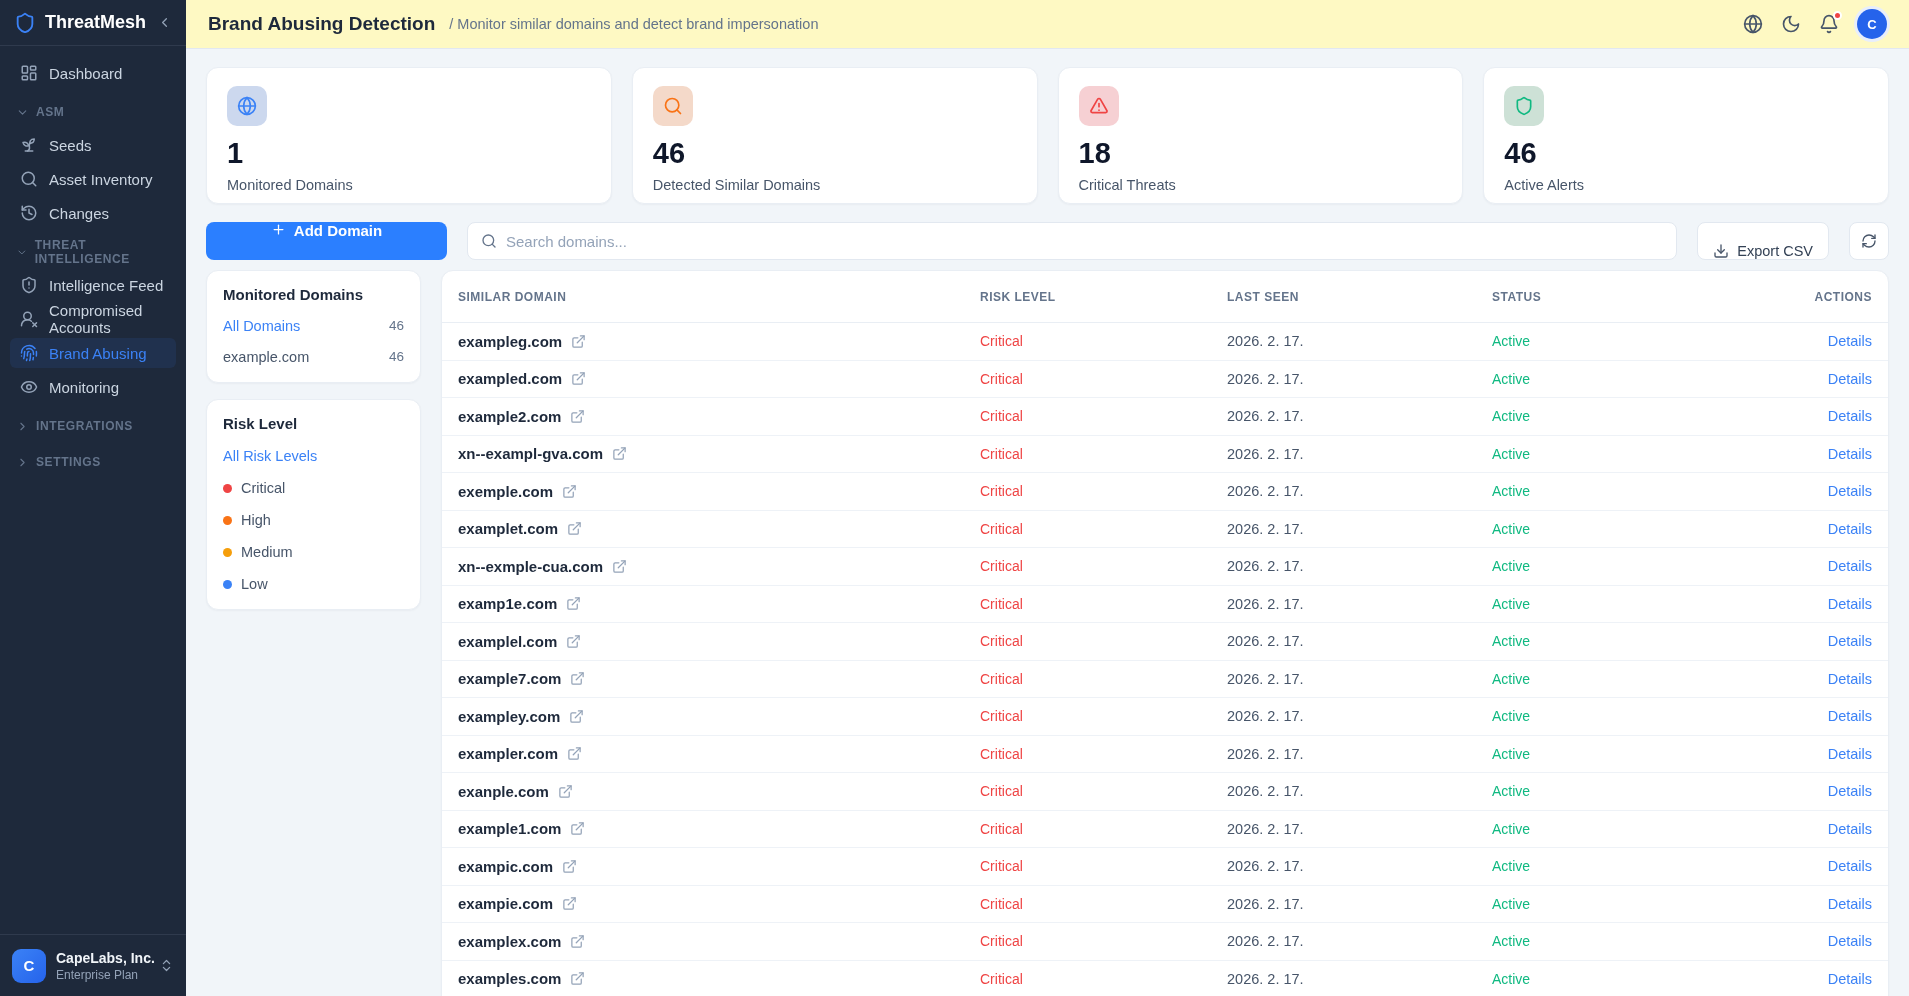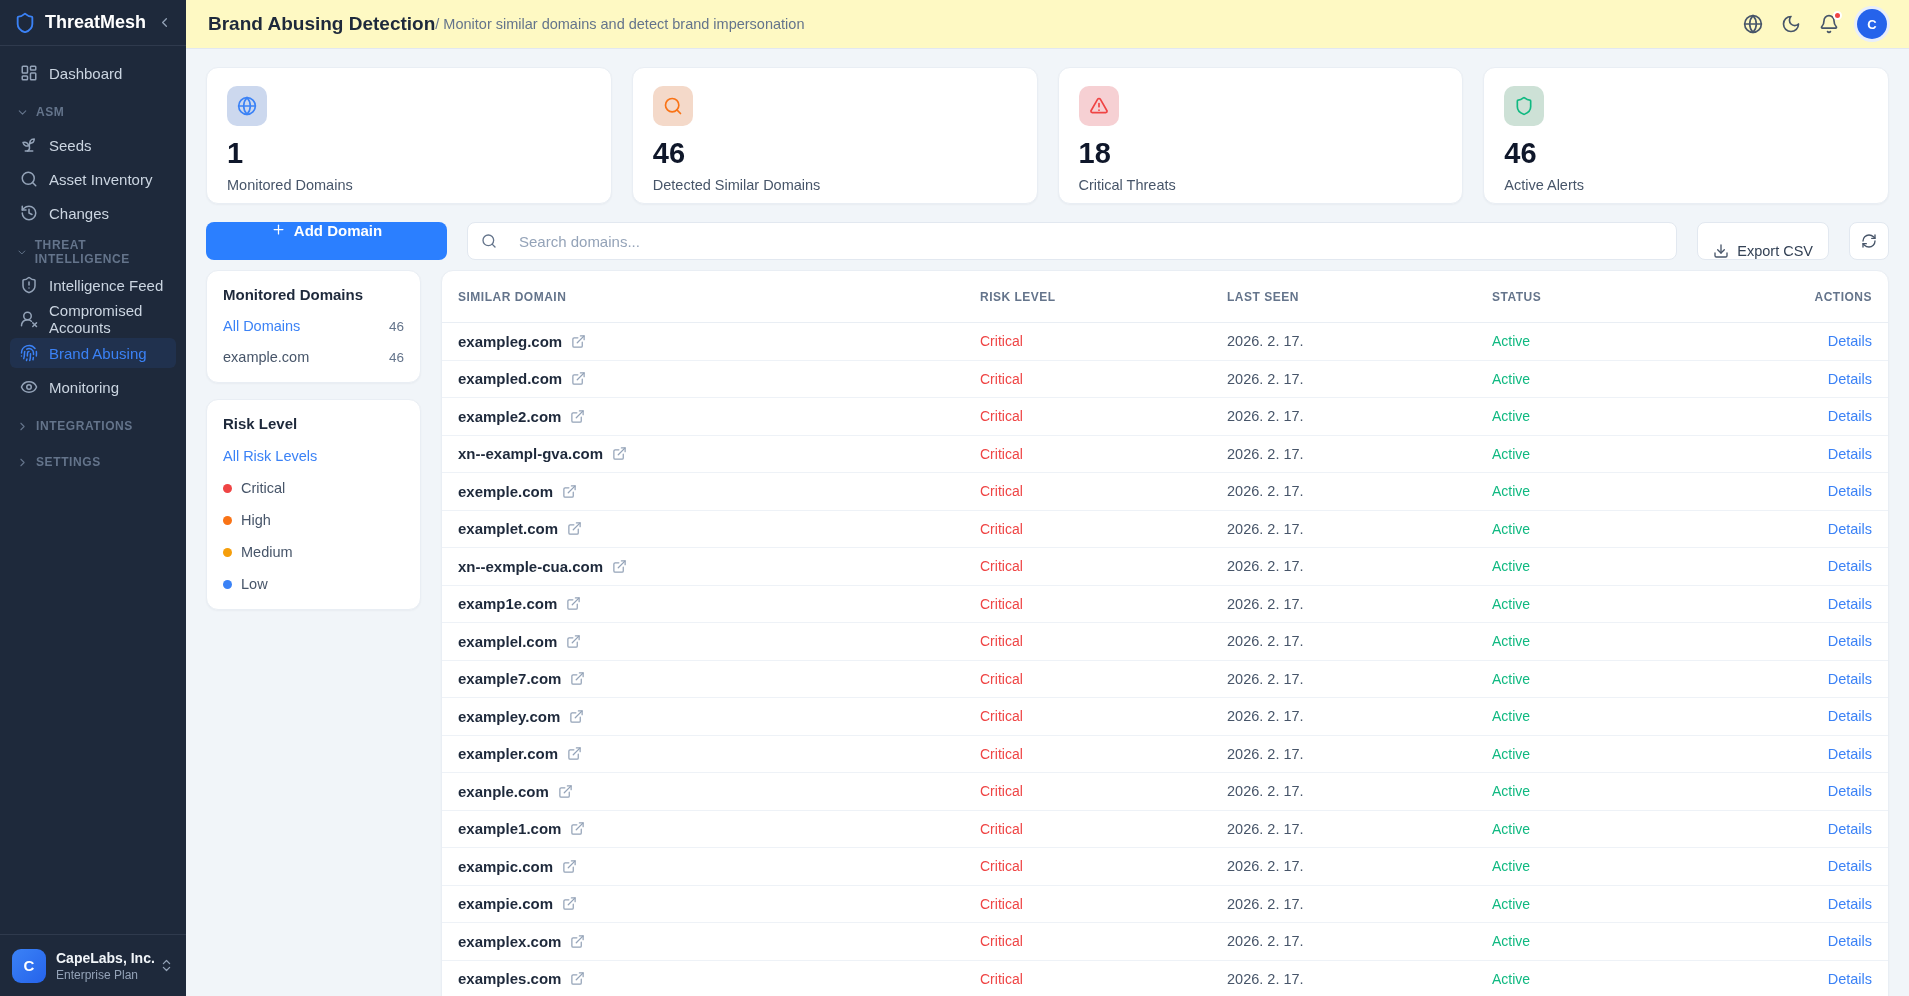--- a/index.html
+++ b/index.html
@@ -23,55 +23,55 @@
   .org-avatar { width:34px; height:34px; border-radius:9px; background:linear-gradient(135deg,#3b82f6,#2563eb); color:#fff; font-size:15px; font-weight:700; display:flex; align-items:center; justify-content:center; flex-shrink:0; }
   .org-meta { flex:1; min-width:0; }
   .org-name { font-size:14px; font-weight:700; color:#f1f5f9; white-space:nowrap; }
   .org-plan { font-size:12px; color:#94a3b8; margin-top:2px; }
   .org-chev { width:15px; height:15px; color:#94a3b8; cursor:pointer; flex-shrink:0; }
 
   
   .main { flex:1; display:flex; flex-direction:column; min-width:0; }
   .topbar { height:49px; flex-shrink:0; background:#fef9c3; border-bottom:1px solid #e2e8f0; display:flex; align-items:center; padding:0 22px; }
   .page-title { font-size:19px; font-weight:700; color:#1e293b; }
-  .page-sub { font-size:14.5px; color:#64748b; margin-left:0; }
+  .page-sub { font-size:14.5px; color:#64748b; margin-left:14px; }
   .topbar-right { margin-left:auto; display:flex; align-items:center; gap:18px; }
   .tb-btn { width:20px; height:20px; color:#475569; cursor:pointer; position:relative; }
   .tb-dot { position:absolute; top:-3px; right:-3px; width:9px; height:9px; border-radius:50%; background:#ef4444; border:2px solid #fff; }
   .tb-avatar { width:30px; height:30px; border-radius:50%; background:#2563eb; color:#fff; font-size:13px; font-weight:700; display:flex; align-items:center; justify-content:center; cursor:pointer; box-shadow:0 0 0 3px #e8eefb; }
 
   .content { flex:1; padding:18px 20px 0; overflow:hidden; }
 
   
   .stats { display:flex; gap:20px; }
   .stat-card { flex:1; height:137px; background:#fff; border:1px solid #e9eef4; border-radius:12px; padding:18px 20px; box-shadow:0 1px 2px rgba(15,23,42,.04); }
   .stat-icon { width:40px; height:40px; border-radius:10px; display:flex; align-items:center; justify-content:center; }
   .stat-icon .icon { width:20px; height:20px; }
   .stat-value { margin-top:13px; font-size:29px; font-weight:700; color:#0f172a; line-height:1; }
   .stat-label { margin-top:9px; font-size:14.5px; color:#475569; }
 
   
   .controls { display:flex; gap:20px; margin-top:18px; height:38px; }
   .btn-add { width:241px; flex-shrink:0; background:#2b7fff; border:none; border-radius:8px; color:#fff; font-size:15px; font-weight:600; font-family:inherit; display:flex; align-items:flex-start; justify-content:center; gap:8px; cursor:pointer; }
   .btn-add .icon { width:15px; height:15px; }
-  .searchbox { flex:1; background:#fff; border:1px solid #e2e8f0; border-radius:8px; display:flex; align-items:center; gap:22px; padding:0 13px; }
+  .searchbox { flex:1; background:#fff; border:1px solid #e2e8f0; border-radius:8px; display:flex; align-items:center; gap:9px; padding:0 13px; }
   .searchbox .icon { width:16px; height:16px; color:#64748b; flex-shrink:0; }
   .searchbox input { flex:1; border:none; outline:none; font-size:15px; font-family:inherit; color:#1e293b; background:transparent; }
   .searchbox input::placeholder { color:#94a3b8; }
   .btn-export { background:#fff; border:1px solid #e2e8f0; border-radius:8px; padding:0 15px; display:flex; align-items:flex-end; gap:8px; font-size:14.5px; font-weight:500; font-family:inherit; color:#334155; cursor:pointer; }
   .btn-export .icon { width:16px; height:16px; color:#475569; }
   .btn-refresh { width:40px; flex-shrink:0; background:#fff; border:1px solid #e2e8f0; border-radius:8px; display:flex; align-items:center; justify-content:center; cursor:pointer; }
   .btn-refresh .icon { width:16px; height:16px; color:#475569; }
 
   
   .body-grid { display:flex; gap:20px; margin-top:10px; align-items:flex-start; }
   .left-col { width:215px; flex-shrink:0; display:flex; flex-direction:column; gap:16px; }
   .panel { background:#fff; border:1px solid #e9eef4; border-radius:12px; padding:15px 16px 17px; box-shadow:0 1px 2px rgba(15,23,42,.04); }
   .panel-title { font-size:15px; font-weight:700; color:#1e293b; }
-  .mon-item { display:flex; justify-content:space-between; align-items:center; margin-top:15px; font-size:14.5px; color:#475569; cursor:pointer; }
+  .mon-item { display:flex; justify-content:space-between; align-items:flex-start; margin-top:15px; font-size:14.5px; color:#475569; cursor:pointer; }
   .mon-item.active .mon-label { color:#3b82f6; }
   .mon-count { color:#64748b; font-size:13.5px; }
   .risk-opt { display:flex; align-items:center; gap:9px; margin-top:16px; font-size:14.5px; color:#475569; cursor:pointer; }
   .risk-opt.active { color:#3b82f6; }
   .dot { width:9px; height:9px; border-radius:50%; flex-shrink:0; }
 
   
   .table-card { flex:1; background:#fff; border:1px solid #e9eef4; border-radius:12px; box-shadow:0 1px 2px rgba(15,23,42,.04); overflow:hidden; height:762px; }
   .thead { display:flex; align-items:center; height:52px; padding:0 16px; border-bottom:1px solid #e9eef4; }
   .th { font-size:12px; font-weight:700; color:#64748b; letter-spacing:.5px; text-transform:uppercase; }

